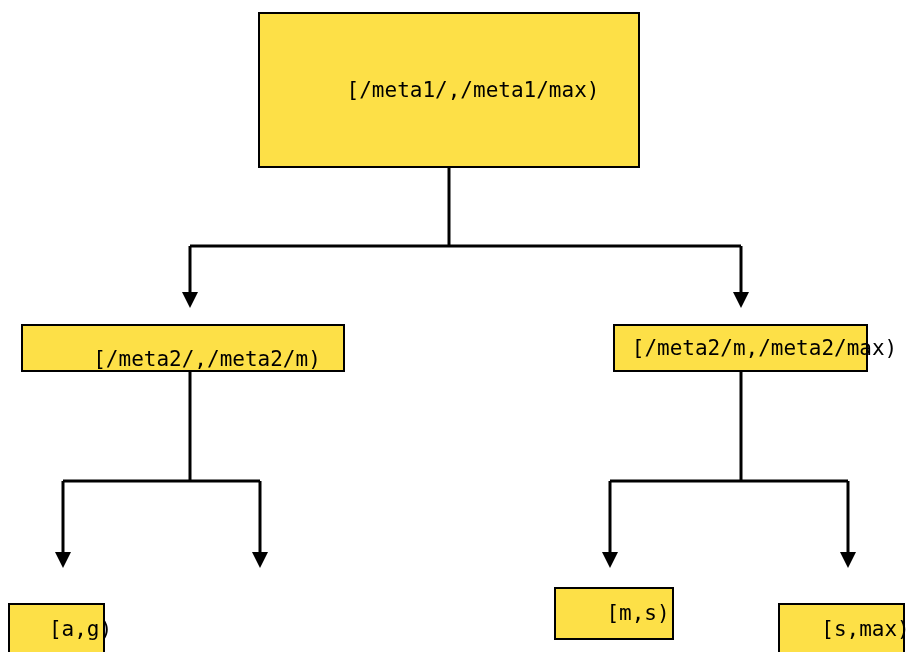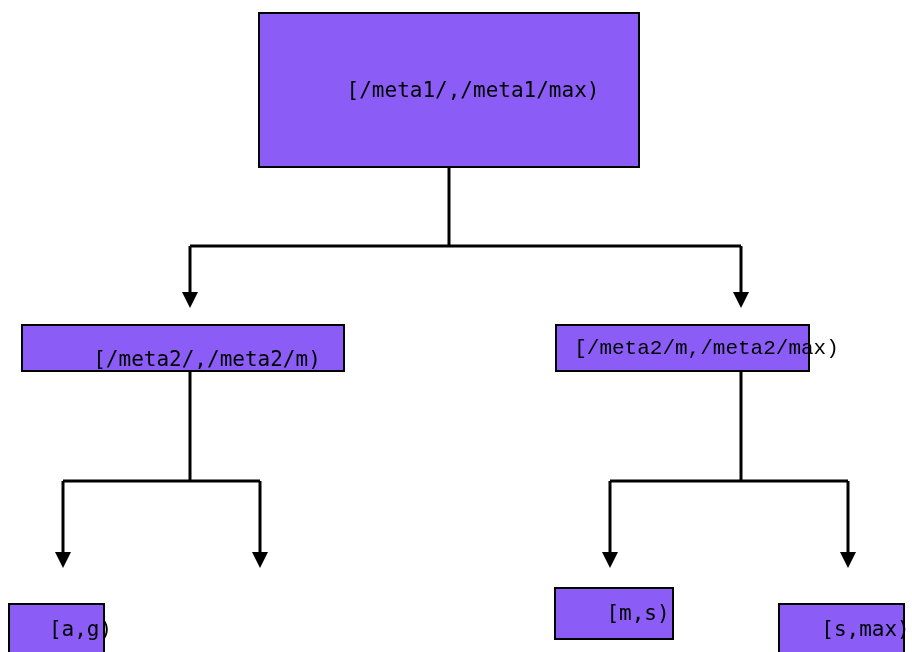--- a/index.html
+++ b/index.html
@@ -21,21 +21,21 @@
     left: 0;
     top: 0;
     width: 912px;
     height: 652px;
     pointer-events: none;
   }
   .node {
     position: absolute;
     box-sizing: border-box;
     border: 2px solid #000000;
-    background: #8b5cf6;
+    background: #fde047;
     display: flex;
     align-items: center;
     justify-content: center;
     color: #000000;
     white-space: pre;
     letter-spacing: 0px;
     padding-left: 48px;
   }
   .node-label {
     display: block;
@@ -90,21 +90,21 @@
   </svg>
 
   <div class="node node-root" style="left:258px; top:12px; width:382px; height:156px;">
     <span class="node-label">[/meta1/,/meta1/max)</span>
   </div>
 
   <div class="node node-mid" style="left:21px; top:324px; width:324px; height:48px;align-items:flex-end;">
     <span class="node-label">[/meta2/,/meta2/m)</span>
   </div>
 
-  <div class="node node-mid" style="left:555px; top:324px; width:255px; height:48px;font-family:Liberation Mono, monospace;">
+  <div class="node node-mid" style="left:613px; top:324px; width:255px; height:48px;">
     <span class="node-label">[/meta2/m,/meta2/max)</span>
   </div>
 
   <div class="node node-leaf" style="left:8px; top:584px; width:97px; height:53px;">
     <span class="node-label">[a,g)</span>
   </div>
 
 
   <div class="node node-leaf" style="left:554px; top:568px; width:120px; height:53px;">
     <span class="node-label">[m,s)</span>

